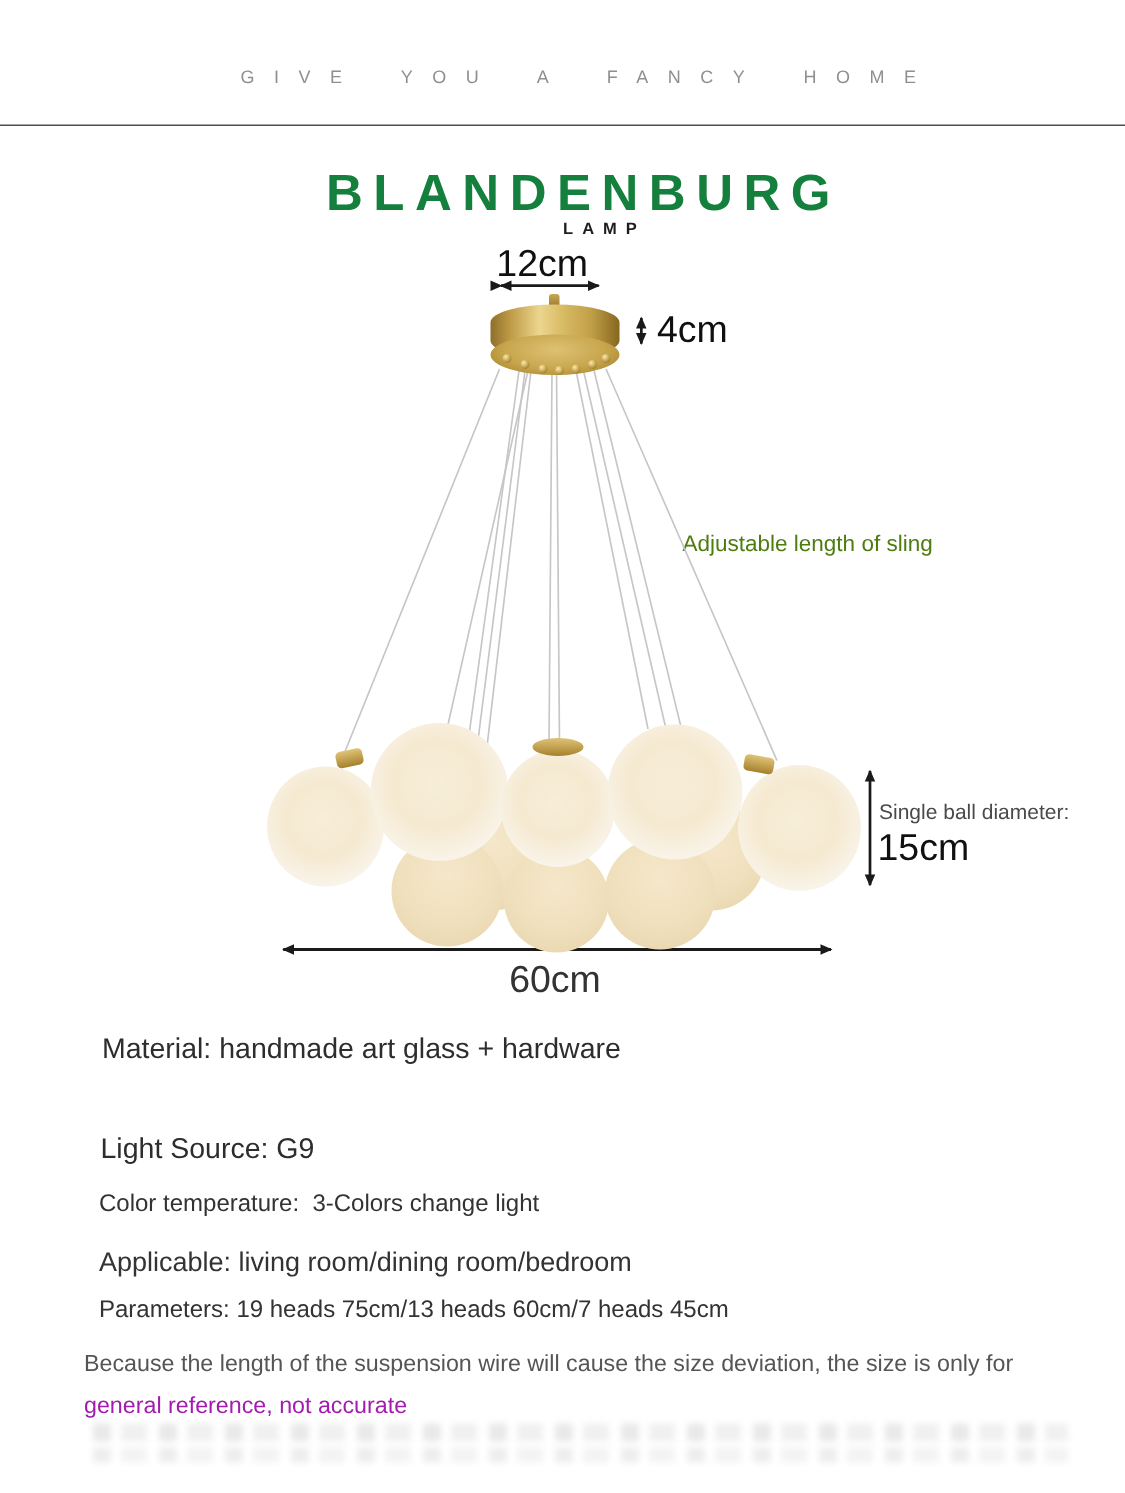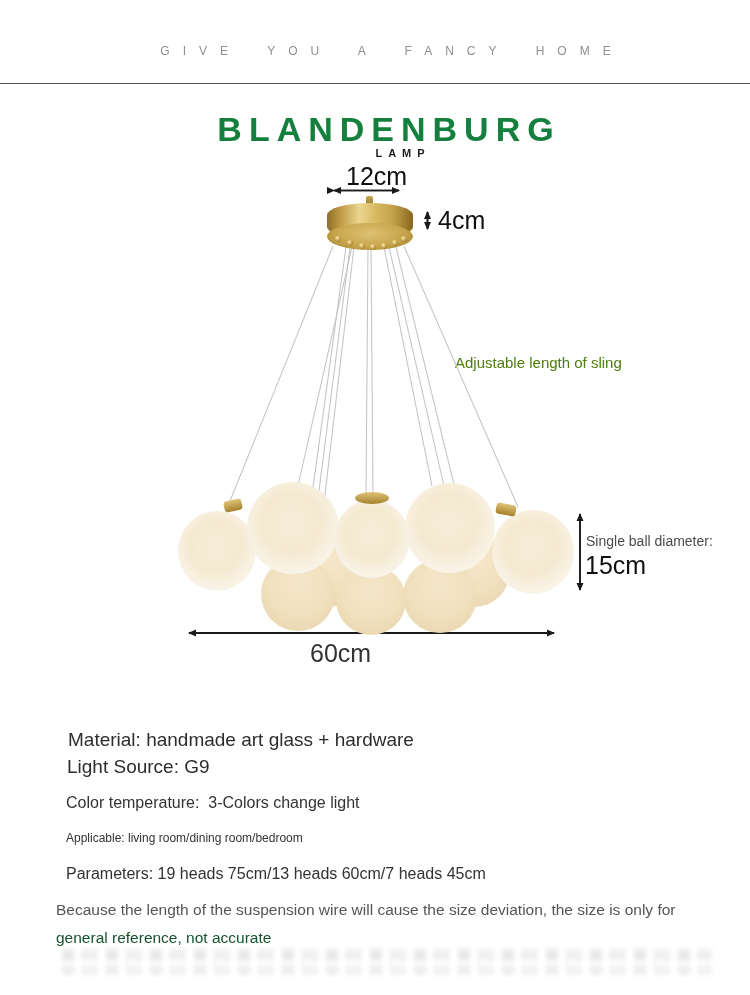--- a/index.html
+++ b/index.html
@@ -21,26 +21,26 @@
     left:0;right:0;top:110px;text-align:center;
     font-size:34px;font-weight:700;color:#15803d;letter-spacing:7px;text-indent:7px;
   }
   .brand-sub{
     left:0;right:0;top:147px;text-align:center;
     font-size:11px;font-weight:700;color:#1d1d1d;letter-spacing:6px;text-indent:6px;margin-left:29px;
   }
 
   
   .dim{color:#101010;font-size:25px;line-height:1;white-space:nowrap;}
-  .lbl-12cm{left:346px;top:164px;width:78px;text-align:left;}
+  .lbl-12cm{left:314px;top:164px;width:78px;text-align:right;}
   .lbl-4cm{left:438px;top:208px;text-align:center;}
   .lbl-sling{left:455px;top:354px;font-size:15px;color:#4d7c0f;}
   .lbl-balldia{left:586px;top:533px;font-size:14px;color:#4a4a4a;white-space:nowrap;}
   .lbl-15cm{left:585px;top:553px;}
-  .lbl-60cm{left:310px;top:641px;width:120px;color:#333;}
+  .lbl-60cm{left:310px;top:641px;width:120px;text-align:center;color:#333;}
 
   
   .canopy{left:327px;top:196px;width:86px;height:58px;z-index:3;}
   .canopy .pin{position:absolute;left:39px;top:0;width:7px;height:10px;border-radius:2px;
     background:linear-gradient(180deg,#c8a753,#93752c);}
   .canopy .body{position:absolute;left:0;top:7px;width:86px;height:36px;
     border-radius:43px/12px;
     background:linear-gradient(90deg,#8e6f2a 0%,#bd9a45 15%,#ecd68f 38%,#d9bc66 55%,#c19f48 78%,#85671f 100%);}
   .canopy .bottom{position:absolute;left:0;top:27px;width:86px;height:27px;border-radius:50%;
     background:radial-gradient(ellipse at 50% 38%,#dec173 0%,#c7a64d 55%,#9d7c28 100%);}
@@ -58,28 +58,28 @@
     z-index:2;
   }
   .cap{position:absolute;z-index:5;border-radius:3px;
     background:linear-gradient(180deg,#e0c377,#a5812d);}
 
   
   .overlay{left:0;top:0;z-index:1;}
 
   
   .spec{position:absolute;white-space:pre-wrap;line-height:1.2;}
-  .spec-material{left:68px;top:689px;font-size:19px;color:#2d2d2d;margin-top:40px;}
+  .spec-material{left:68px;top:689px;font-size:19px;color:#2d2d2d;}
   .spec-craft{left:66px;top:723px;font-size:16.5px;color:#333;}
   .spec-light{left:67px;top:756px;font-size:19px;color:#2d2d2d;}
   .spec-colortemp{left:66px;top:793px;font-size:16px;color:#333;}
-  .spec-applicable{left:66px;top:831px;font-size:12px;color:#333;}
+  .spec-applicable{left:66px;top:831px;font-size:18px;color:#333;}
   .spec-parameters{left:66px;top:864px;font-size:16px;color:#333;}
   .spec-disc1{left:56px;top:901px;font-size:15.5px;color:#555;}
-  .spec-disc2{left:56px;top:929px;font-size:15.5px;color:#14532d;}
+  .spec-disc2{left:56px;top:929px;font-size:15.5px;color:#a21caf;}
 
   
   .ghost{left:62px;top:949px;width:650px;height:12px;filter:blur(2px);opacity:.35;
     background:repeating-linear-gradient(90deg,
       rgba(140,140,140,.55) 0 12px,rgba(255,255,255,0) 12px 19px,
       rgba(150,150,150,.4) 19px 36px,rgba(255,255,255,0) 36px 44px);}
   .ghost2{top:965px;height:10px;opacity:.28;}
 </style>
 </head>
 <body>

